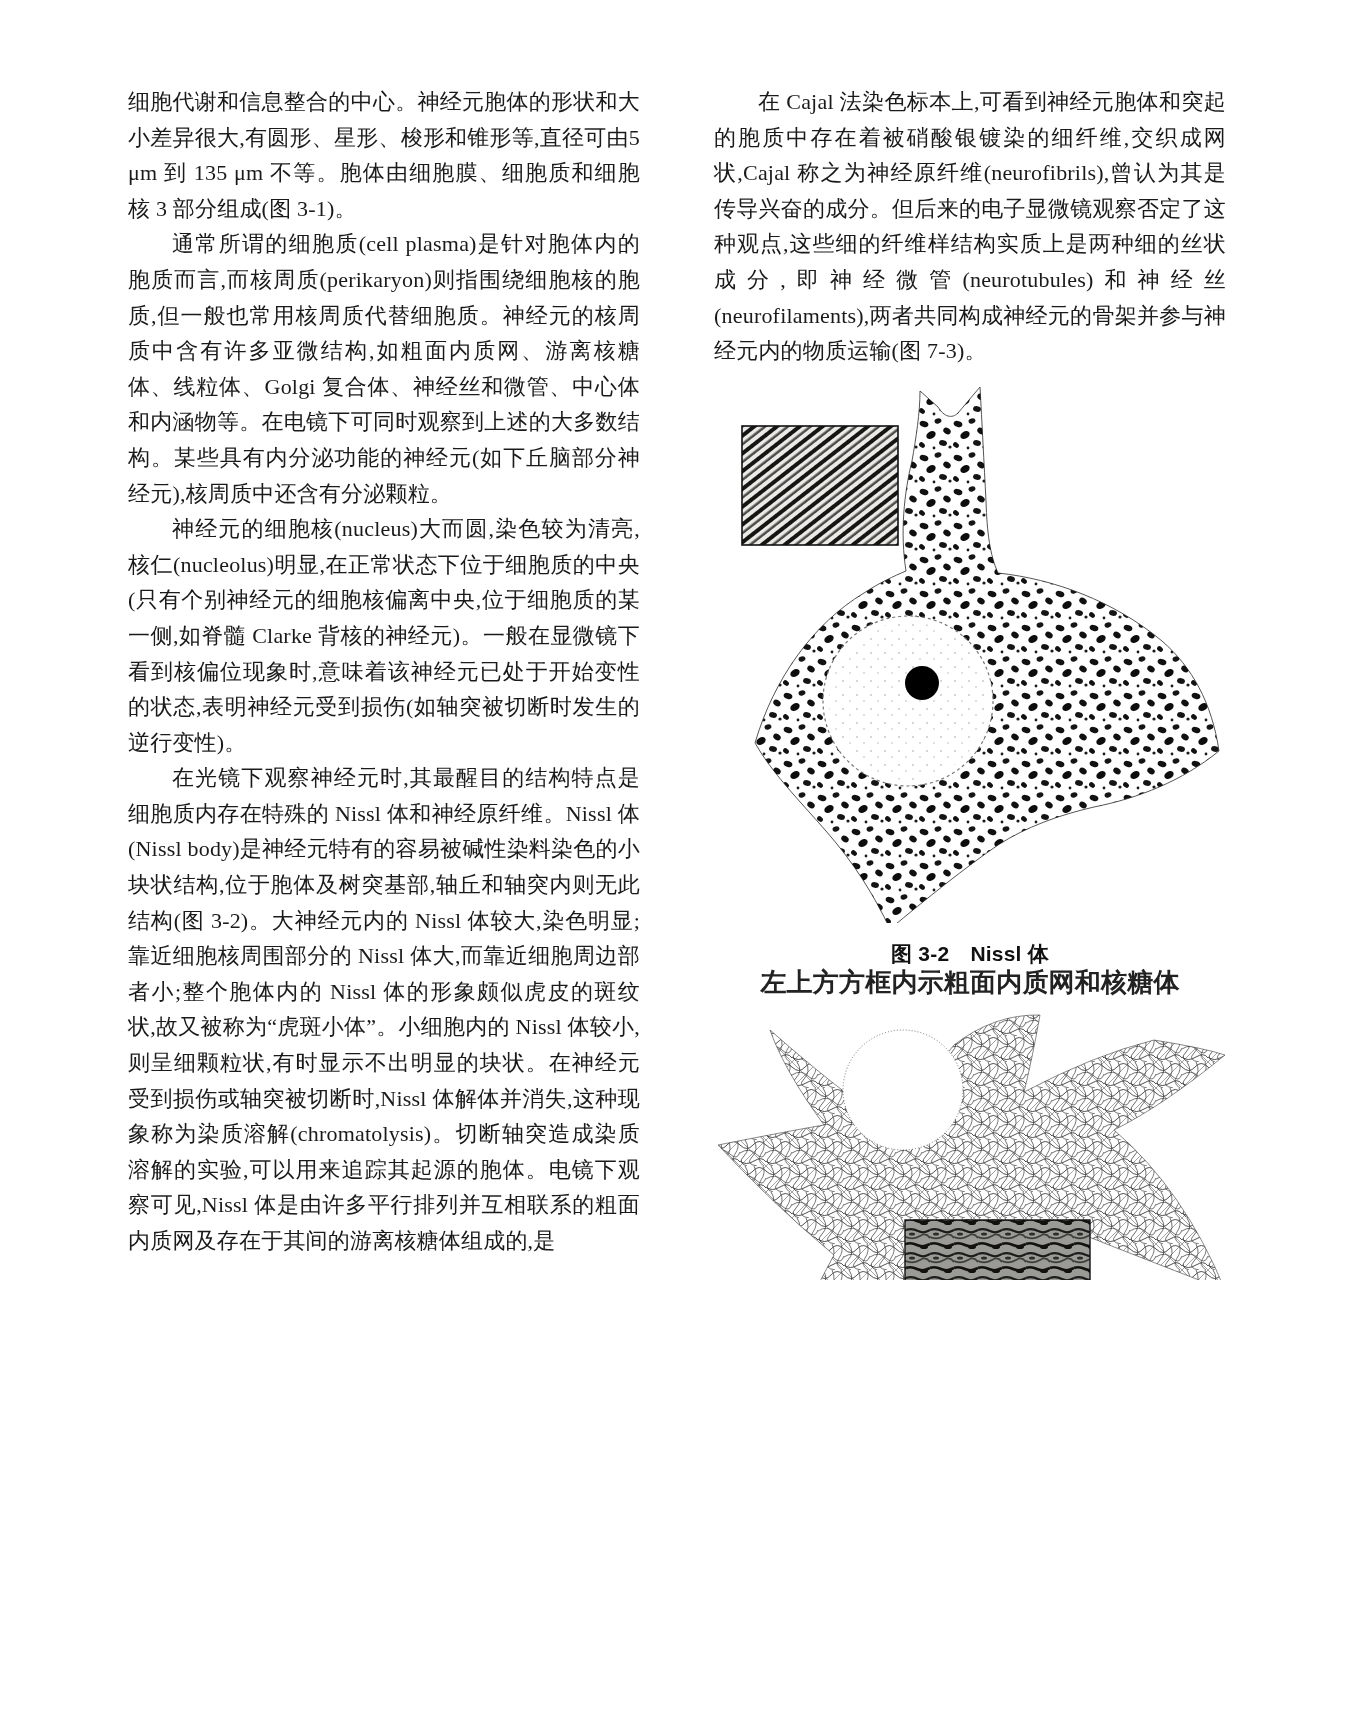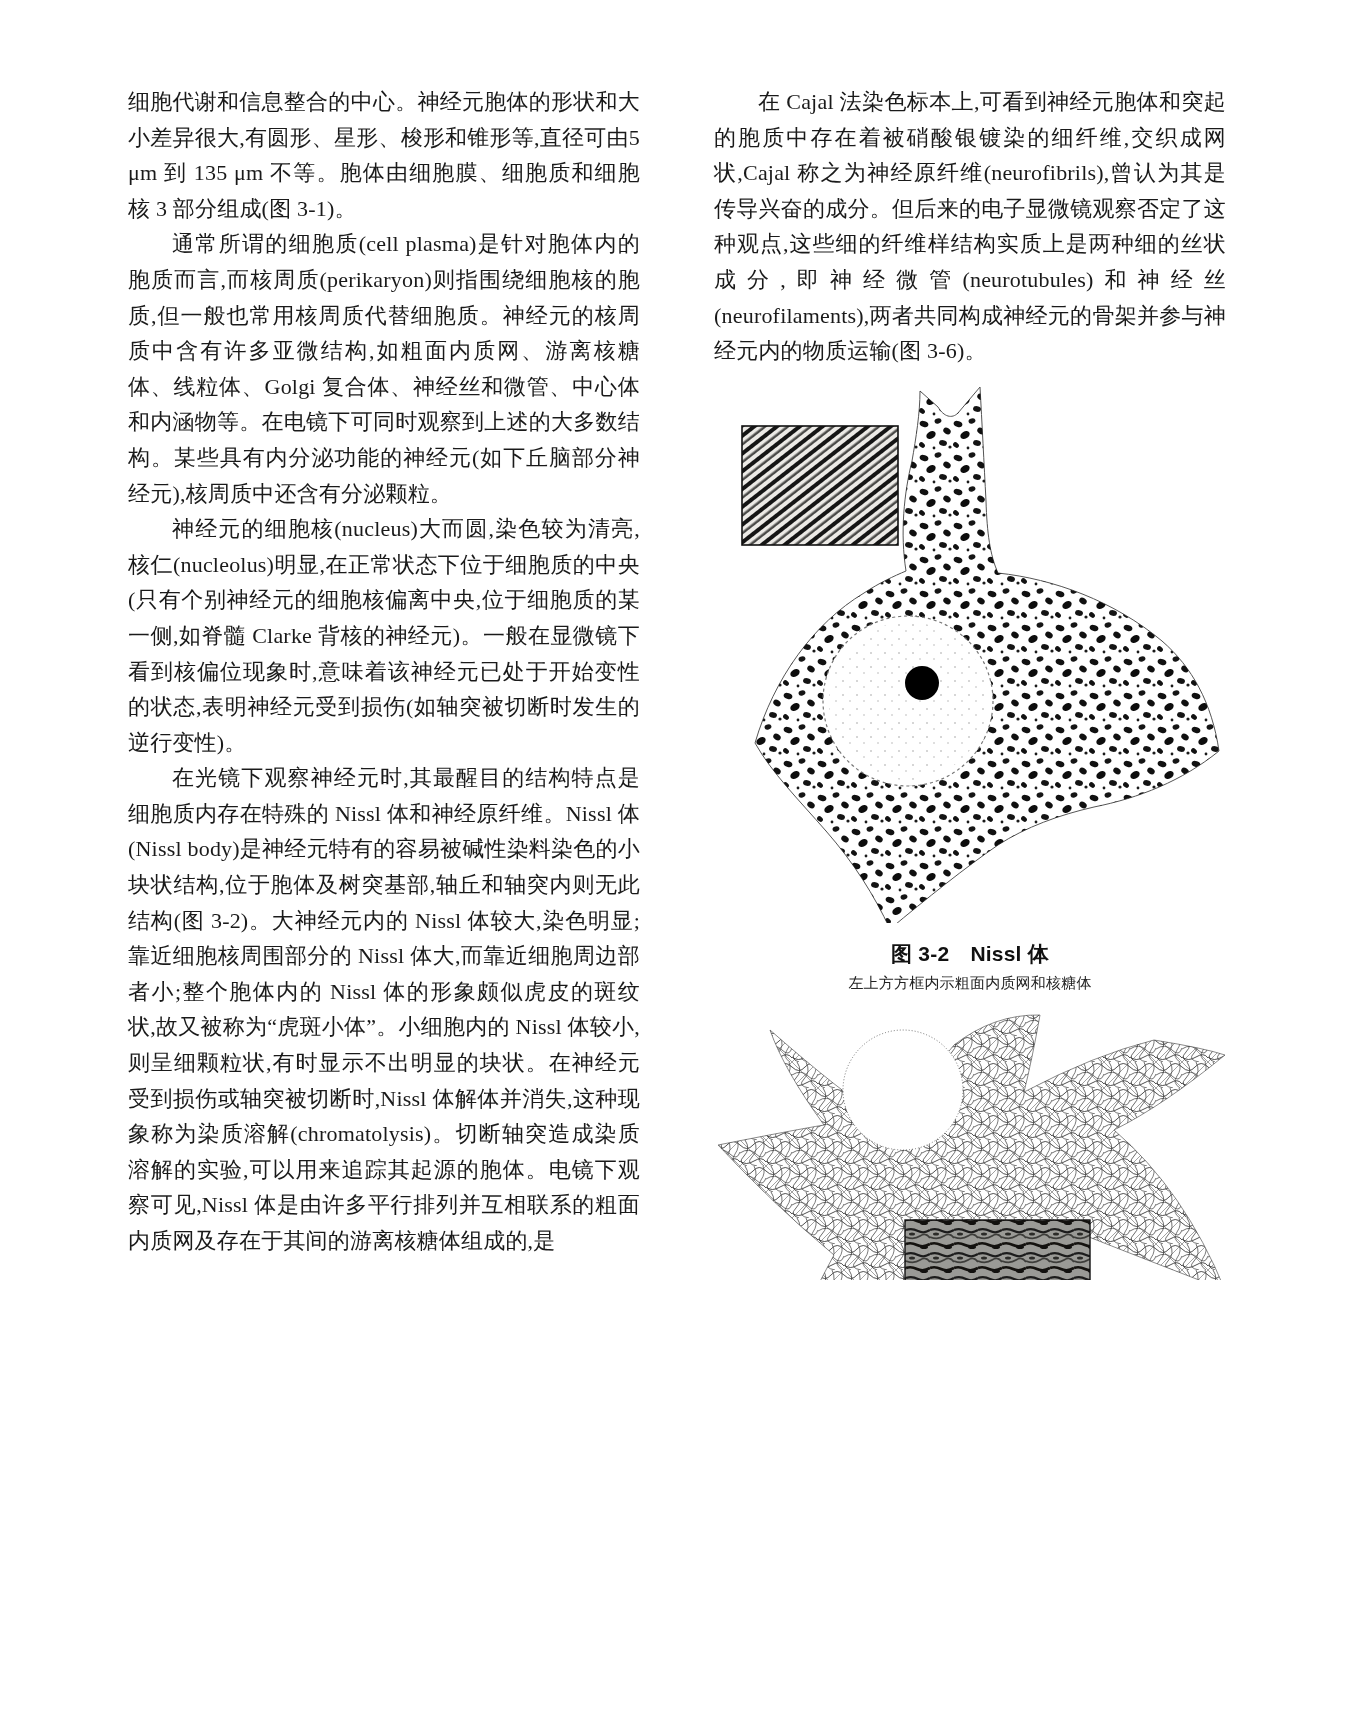--- a/index.html
+++ b/index.html
@@ -24,21 +24,21 @@
 
   figure{margin:0;padding:0;text-align:center;}
   .fig-art{display:block;margin:14px auto 0 auto;}
   .fig-caption{
     font-family:"Liberation Sans","DejaVu Sans",sans-serif;
     font-weight:bold;font-size:21px;line-height:30px;
     color:#111;margin-top:16px;text-indent:0;text-align:center;
   }
   .fig-note{
     font-family:"Liberation Sans","DejaVu Sans",sans-serif;
-    font-weight:normal;font-size:15px;line-height:27px;
+    font-weight:bold;font-size:26px;line-height:27px;
     color:#222;text-indent:0;text-align:center;
   }
 
   .footer{
     position:absolute;top:1632px;left:0;width:1354px;height:60px;
     font-family:"Liberation Sans","DejaVu Sans",sans-serif;
   }
   .footer-inner{
     position:absolute;right:162px;top:0;
     display:flex;align-items:center;gap:16px;
@@ -53,21 +53,21 @@
 <div class="page">
 
   <div class="column col-left">
     <p class="no-indent">细胞代谢和信息整合的中心。神经元胞体的形状和大小差异很大,有圆形、星形、梭形和锥形等,直径可由5 μm 到 135 μm 不等。胞体由细胞膜、细胞质和细胞核 3 部分组成(图 3-1)。</p>
     <p>通常所谓的细胞质(cell plasma)是针对胞体内的胞质而言,而核周质(perikaryon)则指围绕细胞核的胞质,但一般也常用核周质代替细胞质。神经元的核周质中含有许多亚微结构,如粗面内质网、游离核糖体、线粒体、Golgi 复合体、神经丝和微管、中心体和内涵物等。在电镜下可同时观察到上述的大多数结构。某些具有内分泌功能的神经元(如下丘脑部分神经元),核周质中还含有分泌颗粒。</p>
     <p>神经元的细胞核(nucleus)大而圆,染色较为清亮,核仁(nucleolus)明显,在正常状态下位于细胞质的中央(只有个别神经元的细胞核偏离中央,位于细胞质的某一侧,如脊髓 Clarke 背核的神经元)。一般在显微镜下看到核偏位现象时,意味着该神经元已处于开始变性的状态,表明神经元受到损伤(如轴突被切断时发生的逆行变性)。</p>
     <p>在光镜下观察神经元时,其最醒目的结构特点是细胞质内存在特殊的 Nissl 体和神经原纤维。Nissl 体(Nissl body)是神经元特有的容易被碱性染料染色的小块状结构,位于胞体及树突基部,轴丘和轴突内则无此结构(图 3-2)。大神经元内的 Nissl 体较大,染色明显;靠近细胞核周围部分的 Nissl 体大,而靠近细胞周边部者小;整个胞体内的 Nissl 体的形象颇似虎皮的斑纹状,故又被称为“虎斑小体”。小细胞内的 Nissl 体较小,则呈细颗粒状,有时显示不出明显的块状。在神经元受到损伤或轴突被切断时,Nissl 体解体并消失,这种现象称为染质溶解(chromatolysis)。切断轴突造成染质溶解的实验,可以用来追踪其起源的胞体。电镜下观察可见,Nissl 体是由许多平行排列并互相联系的粗面内质网及存在于其间的游离核糖体组成的,是</p>
   </div>
 
   <div class="column col-right">
-    <p>在 Cajal 法染色标本上,可看到神经元胞体和突起的胞质中存在着被硝酸银镀染的细纤维,交织成网状,Cajal 称之为神经原纤维(neurofibrils),曾认为其是传导兴奋的成分。但后来的电子显微镜观察否定了这种观点,这些细的纤维样结构实质上是两种细的丝状成分,即神经微管(neurotubules)和神经丝(neurofilaments),两者共同构成神经元的骨架并参与神经元内的物质运输(图 3-6)。</p>
+    <p>在 Cajal 法染色标本上,可看到神经元胞体和突起的胞质中存在着被硝酸银镀染的细纤维,交织成网状,Cajal 称之为神经原纤维(neurofibrils),曾认为其是传导兴奋的成分。但后来的电子显微镜观察否定了这种观点,这些细的纤维样结构实质上是两种细的丝状成分,即神经微管(neurotubules)和神经丝(neurofilaments),两者共同构成神经元的骨架并参与神经元内的物质运输(图 7-3)。</p>
 
     <figure>
       <svg class="fig-art" width="512" height="540" viewBox="0 0 512 540" xmlns="http://www.w3.org/2000/svg">
         <defs>
           <pattern id="nissl" width="34" height="34" patternUnits="userSpaceOnUse">
             <ellipse cx="6" cy="7" rx="4.5" ry="3" fill="#111" transform="rotate(20 6 7)"></ellipse>
             <ellipse cx="20" cy="4" rx="3.5" ry="2.5" fill="#151515" transform="rotate(-15 20 4)"></ellipse>
             <ellipse cx="29" cy="14" rx="4" ry="3" fill="#101010" transform="rotate(35 29 14)"></ellipse>
             <ellipse cx="13" cy="18" rx="5" ry="3.5" fill="#0d0d0d" transform="rotate(-30 13 18)"></ellipse>
             <ellipse cx="25" cy="26" rx="4" ry="2.8" fill="#141414" transform="rotate(10 25 26)"></ellipse>

